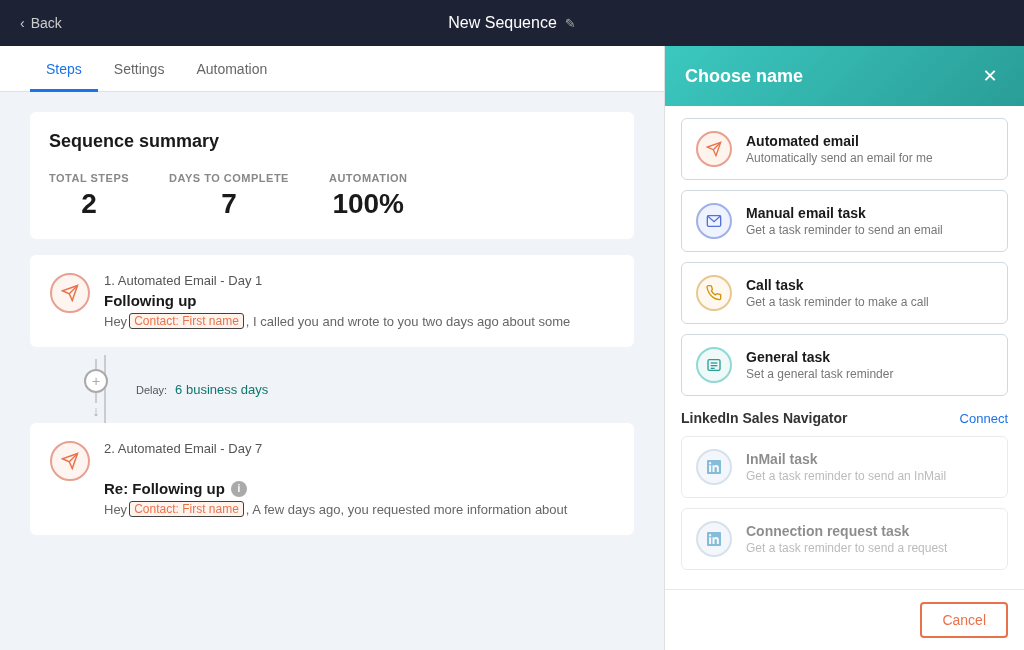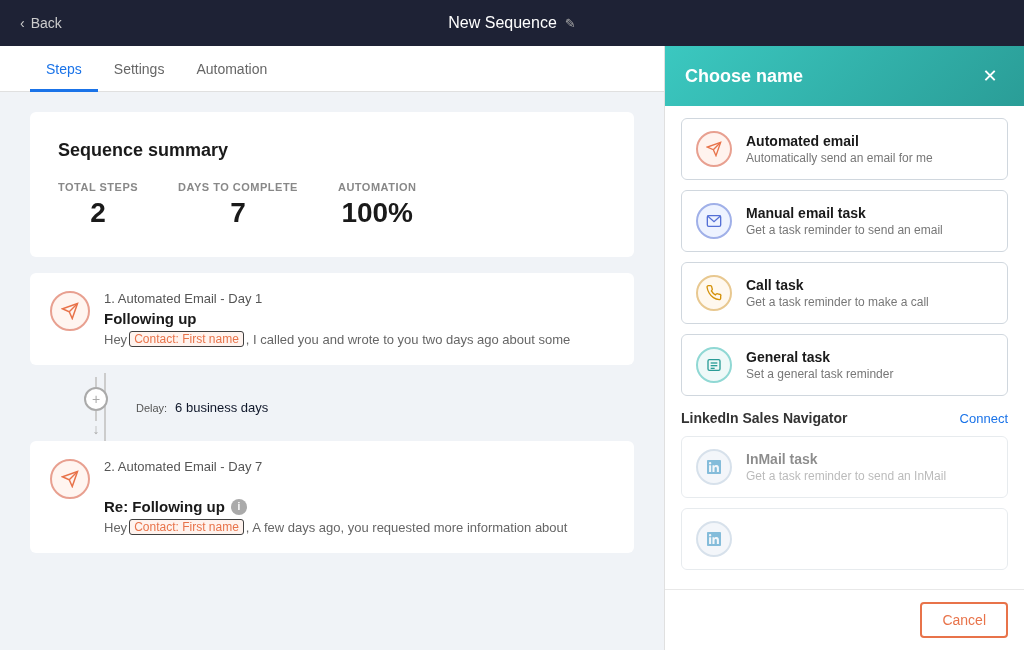--- a/index.html
+++ b/index.html
@@ -87,21 +87,21 @@
       flex: 1;
       overflow-y: auto;
       padding: 20px 30px;
       background: #f0f3f7;
     }
 
     
     .summary-card {
       background: #fff;
       border-radius: 6px;
-      padding: 28px;
+      padding: 19px;
       margin-bottom: 16px;
     }
     .summary-card h2 {
       font-size: 18px;
       font-weight: 600;
       color: #1a1a1a;
       margin-bottom: 20px;
     }
     .summary-stats {
       display: flex;
@@ -406,21 +406,21 @@
       <div class="delay-connector" style="position:relative; padding: 4px 0 4px 54px; display:flex; align-items:center; gap:12px; min-height:60px;">
         <div style="position:absolute; left:74px; top:0; bottom:0; width:2px; background:#ccc; z-index:0;"></div>
         <div style="display:flex; flex-direction:column; align-items:center; z-index:1; margin-left:0;">
           <div style="width:2px; height:10px; background:#ccc;"></div>
           <div class="connector-plus" style="width:24px;height:24px;border:2px solid #aaa;border-radius:50%;display:flex;align-items:center;justify-content:center;color:#aaa;background:#fff;cursor:pointer;font-size:14px;">+</div>
           <div style="width:2px; height:10px; background:#ccc;"></div>
           <div style="color:#aaa; font-size:14px;">↓</div>
         </div>
         <div style="margin-left:16px;">
           <span style="color:#555; font-size:11px;">Delay:</span>
-          <span style="color:#0f172a; font-size:13px; margin-left:4px; cursor:pointer;margin-top:32px;">6 business days</span>
+          <span style="color:#0f766e; font-size:13px; margin-left:4px; cursor:pointer;margin-top:32px;">6 business days</span>
         </div>
       </div>
 
       <div class="step-card">
         <div class="step-icon">
           <svg width="18" height="18" viewBox="0 0 24 24" fill="none" stroke="currentColor" stroke-width="2">
             <line x1="22" y1="2" x2="11" y2="13"></line>
             <polygon points="22 2 15 22 11 13 2 9 22 2"></polygon>
           </svg>
         </div>
@@ -519,20 +519,24 @@
           <div class="step-option-desc">Get a task reminder to send an InMail</div>
         </div>
       </div>
 
       <div class="step-option disabled">
         <div class="step-option-icon linkedin-bg" style="background:#e8eef5; border-color:#b0c4d8; color:#0a7ab5;">
           <svg width="14" height="14" viewBox="0 0 24 24" fill="currentColor">
             <path d="M20.447 20.452h-3.554v-5.569c0-1.328-.027-3.037-1.852-3.037-1.853 0-2.136 1.445-2.136 2.939v5.667H9.351V9h3.414v1.561h.046c.477-.9 1.637-1.85 3.37-1.85 3.601 0 4.267 2.37 4.267 5.455v6.286zM5.337 7.433a2.062 2.062 0 0 1-2.063-2.065 2.064 2.064 0 1 1 2.063 2.065zm1.782 13.019H3.555V9h3.564v11.452zM22.225 0H1.771C.792 0 0 .774 0 1.729v20.542C0 23.227.792 24 1.771 24h20.451C23.2 24 24 23.227 24 22.271V1.729C24 .774 23.2 0 22.222 0h.003z"></path>
           </svg>
         </div>
+        <div class="step-option-text">
+          <div class="step-option-name">Connection request task</div>
+          <div class="step-option-desc">Get a task reminder to send a request</div>
+        </div>
       </div>
 
     </div>
 
     <div class="right-panel-footer">
       <button class="cancel-btn">Cancel</button>
     </div>
   </div>
 
 </div>

